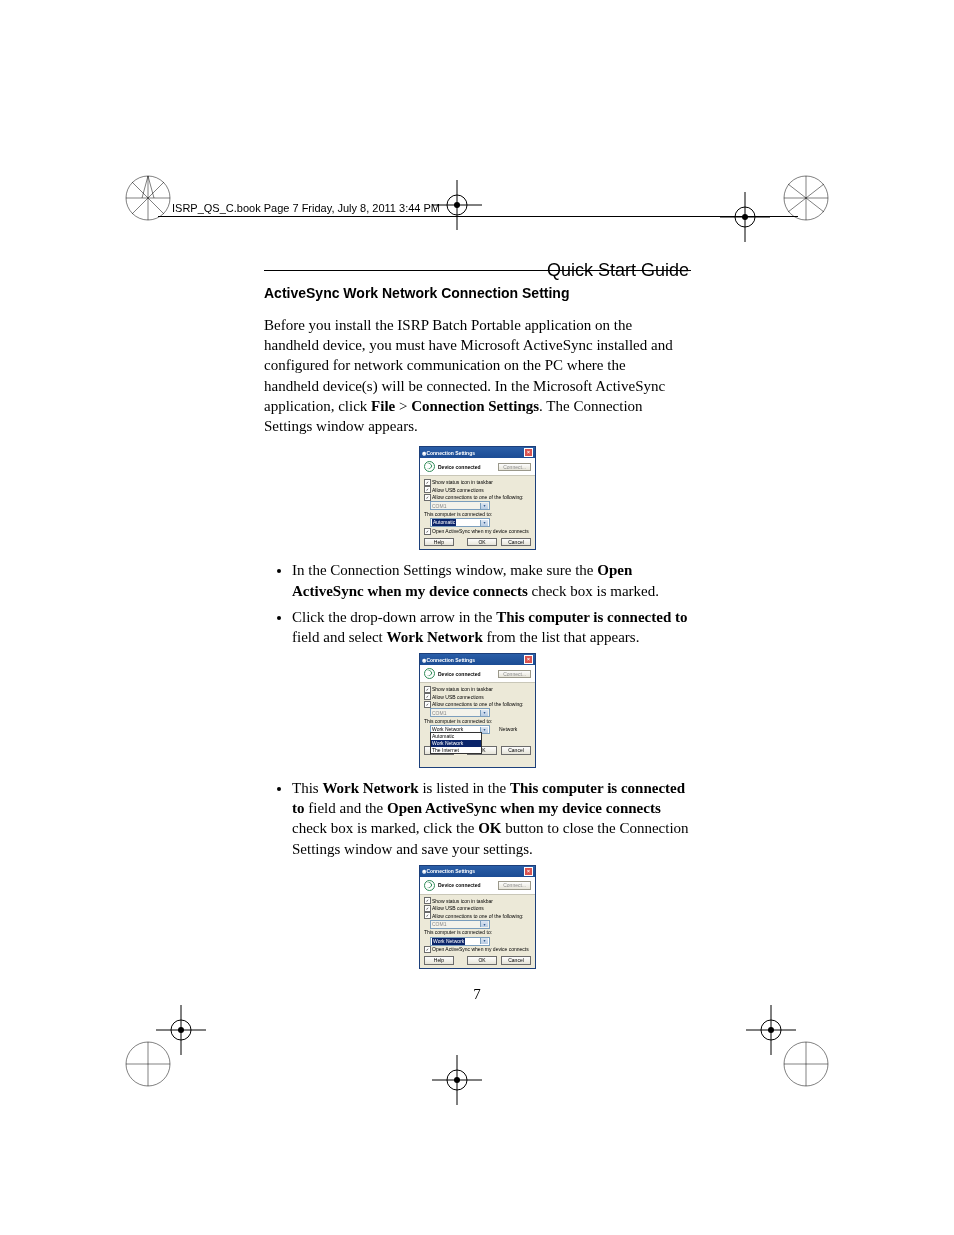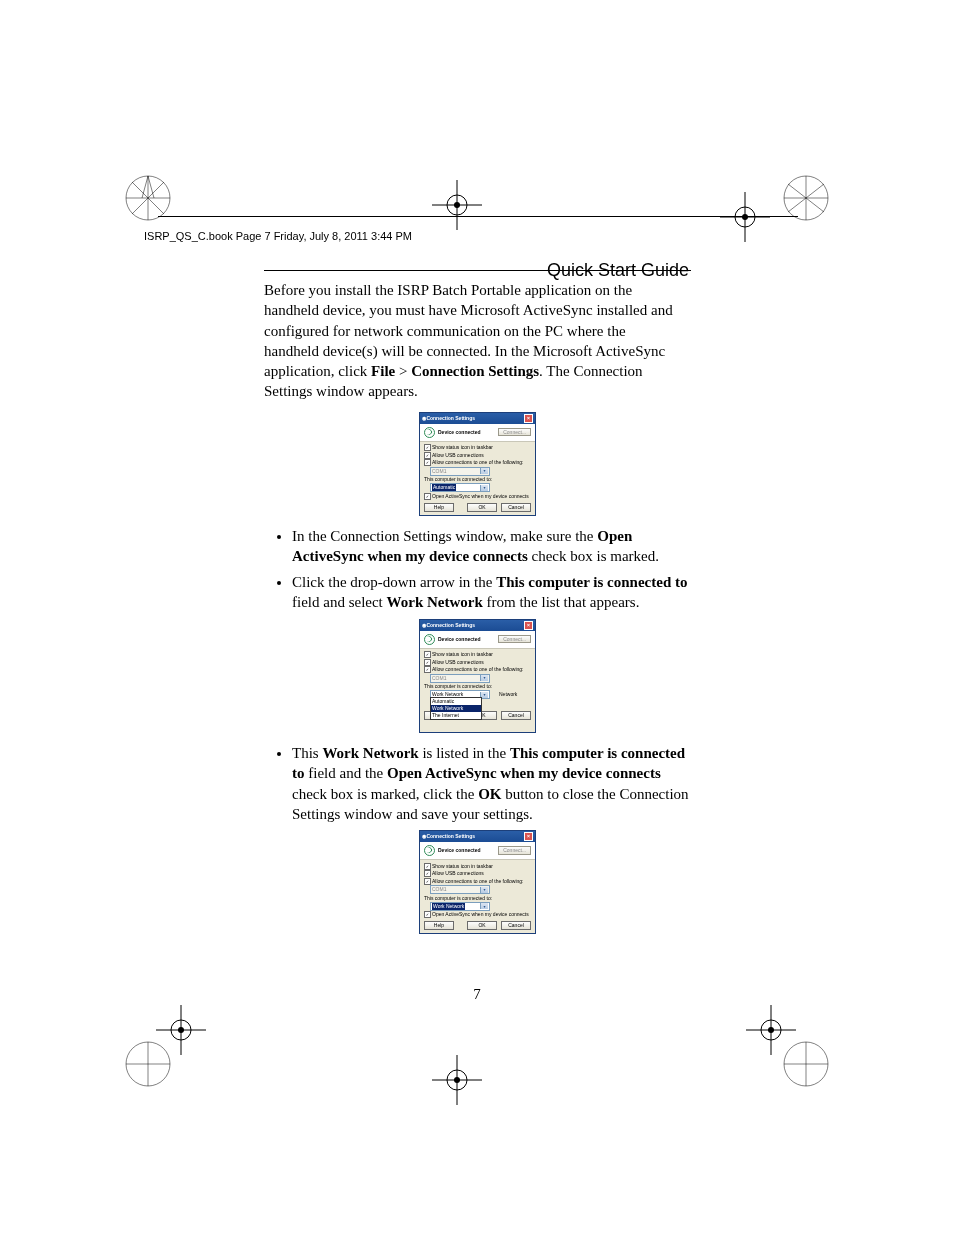--- a/index.html
+++ b/index.html
@@ -23,24 +23,23 @@
     position: absolute;
     width: 48px;
     height: 48px;
     pointer-events: none;
   }
   .sunburst svg { width: 100%; height: 100%; }
 
   .meta-line {
     position: absolute;
     top: 202px;
-    left: 144px;
+    left: 172px;
     font-size: 11px;
     font-family: Arial, Helvetica, sans-serif;
-    margin-top: 28px;
   }
   .meta-rule {
     position: absolute;
     top: 216px;
     left: 158px;
     width: 640px;
     border-top: 1px solid #000;
   }
 
   .page-title {
@@ -289,20 +288,21 @@
     </svg>
 </div>
 
 <div class="meta-line">ISRP_QS_C.book  Page 7  Friday, July 8, 2011  3:44 PM</div>
 <div class="meta-rule"></div>
 
 <div class="page-title">Quick Start Guide</div>
 <div class="title-rule"></div>
 
 <div class="content">
+  <h3>ActiveSync Work Network Connection Setting</h3>
 
   <p>
     <span>Before you install the ISRP Batch Portable application on the handheld device, you must have Microsoft ActiveSync installed and configured for network communication on the PC where the handheld device(s) will be connected. In the Microsoft ActiveSync application, click </span><span class="b">File</span><span> &gt; </span><span class="b">Connection Settings</span><span>. The Connection Settings window appears.</span>
   </p>
 
   <div class="dialog">
     <div class="tb">
       <span>◉</span>
       <span>Connection Settings</span>
       <span class="xicon">×</span>

